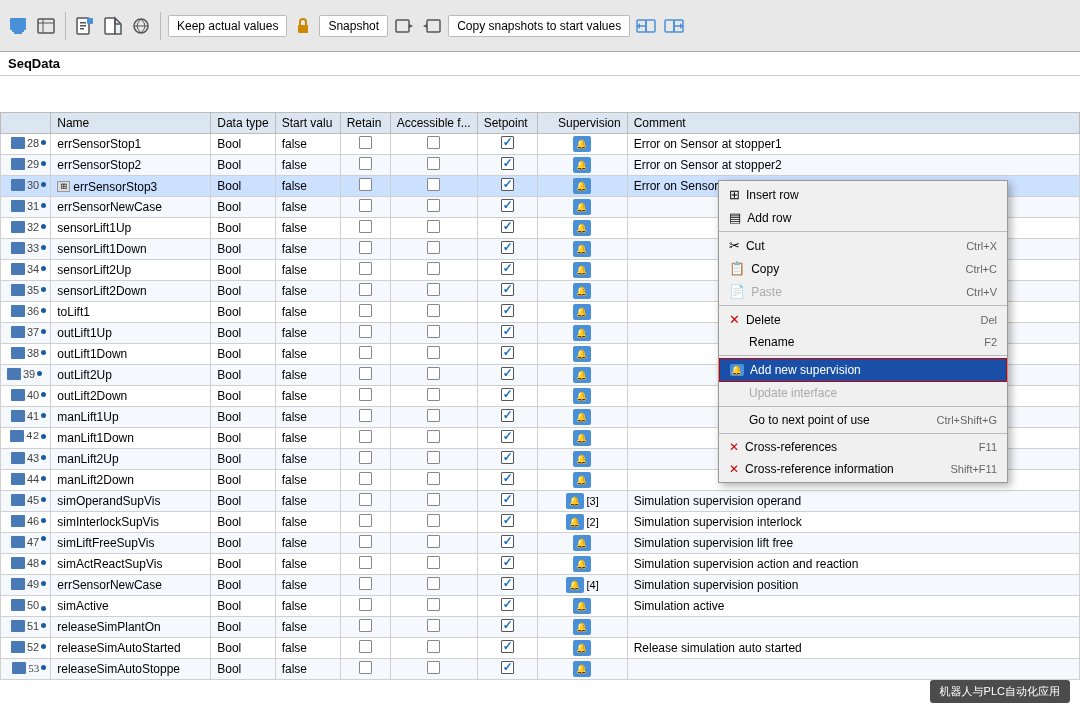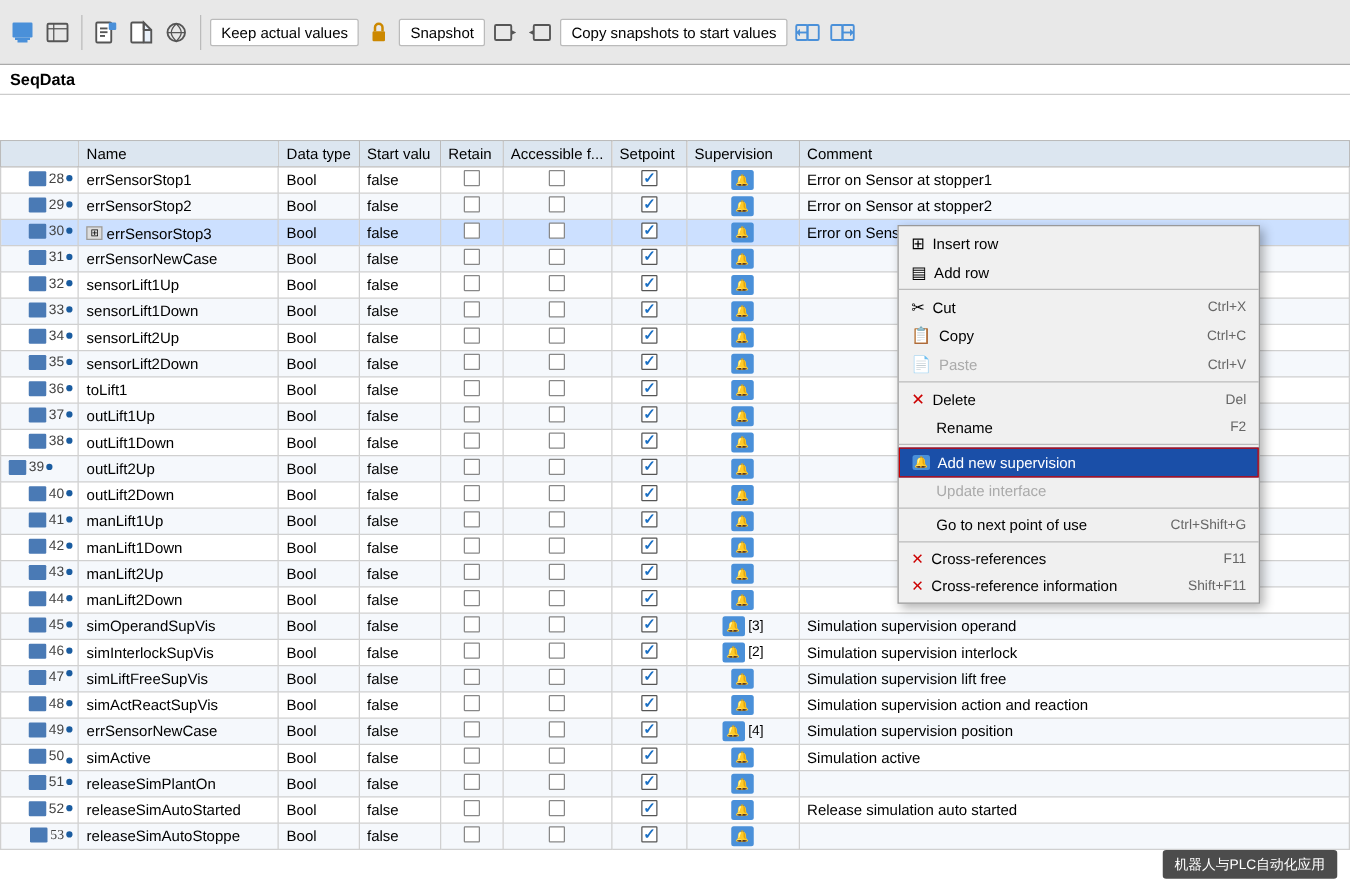--- a/index.html
+++ b/index.html
@@ -282,21 +282,21 @@
     <table>
       <thead>
         <tr>
           <th style="width:30px;"></th>
           <th style="width:160px;">Name</th>
           <th style="width:55px;">Data type</th>
           <th style="width:65px;">Start valu</th>
           <th style="width:50px;">Retain</th>
           <th style="width:80px;">Accessible f...</th>
           <th style="width:60px;">Setpoint</th>
-          <th style="width:90px;">Supervision</th>
+          <th style="width:90px;text-align:right;">Supervision</th>
           <th>Comment</th>
         </tr>
       </thead>
       <tbody id="table-body">
       <tr>
             <td class="row-num" style="color: rgb(85, 85, 85); padding-right: 4px;"><span style="display:inline-flex;align-items:center;gap:2px;">
     <span style="display:inline-block;width:14px;height:12px;background:#4a7ab5;border-radius:1px;"></span>
     <span style="font-size:11px;color:#444;">28</span>
     <span style="display:inline-block;width:5px;height:5px;background:#1a5ca0;border-radius:50%;"></span>
   </span></td>
@@ -489,21 +489,21 @@
             <td style="text-align: center;"><span class="checkbox-empty"></span></td>
             <td style="text-align: center;"><span class="checkbox-empty"></span></td>
             <td style="text-align: center;"><span class="checkbox-checked"></span></td>
             <td style="text-align: center;"><span style="display:inline-flex;align-items:center;gap:3px;">
       <span class="supervision-icon">🔔</span>
 
     </span></td>
             <td></td>
           </tr>
           <tr>
-            <td class="row-num" style="color: rgb(85, 85, 85); padding-right: 20px;"><span style="display:inline-flex;align-items:center;gap:2px;">
+            <td class="row-num" style="color: rgb(85, 85, 85); padding-right: 8px;"><span style="display:inline-flex;align-items:center;gap:2px;">
     <span style="display:inline-block;width:14px;height:12px;background:#4a7ab5;border-radius:1px;"></span>
     <span style="font-size:11px;color:#444;">39</span>
     <span style="display:inline-block;width:5px;height:5px;background:#1a5ca0;border-radius:50%;"></span>
   </span></td>
             <td><span>outLift2Up</span></td>
             <td>Bool</td>
             <td>false</td>
             <td style="text-align: center;"><span class="checkbox-empty"></span></td>
             <td style="text-align: center;"><span class="checkbox-empty"></span></td>
             <td style="text-align: center;"><span class="checkbox-checked"></span></td>
@@ -543,21 +543,21 @@
             <td style="text-align: center;"><span class="checkbox-empty"></span></td>
             <td style="text-align: center;"><span class="checkbox-empty"></span></td>
             <td style="text-align: center;"><span class="checkbox-checked"></span></td>
             <td style="text-align: center;"><span style="display:inline-flex;align-items:center;gap:3px;">
       <span class="supervision-icon">🔔</span>
 
     </span></td>
             <td></td>
           </tr>
           <tr>
-            <td class="row-num" style="color: rgb(85, 85, 85); padding-right: 4px;"><span style="display:inline-flex;align-items:center;gap:2px;">
+            <td class="row-num" style="color: rgb(85, 85, 85); padding-right: 4px; font-family: Liberation Mono, monospace;"><span style="display:inline-flex;align-items:center;gap:2px;">
     <span style="display:inline-block;width:14px;height:12px;background:#4a7ab5;border-radius:1px;"></span>
     <span style="font-size:11px;color:#444;">42</span>
     <span style="display:inline-block;width:5px;height:5px;background:#1a5ca0;border-radius:50%;"></span>
   </span></td>
             <td><span>manLift1Down</span></td>
             <td>Bool</td>
             <td>false</td>
             <td style="text-align: center;"><span class="checkbox-empty"></span></td>
             <td style="text-align: center;"><span class="checkbox-empty"></span></td>
             <td style="text-align: center;"><span class="checkbox-checked"></span></td>

